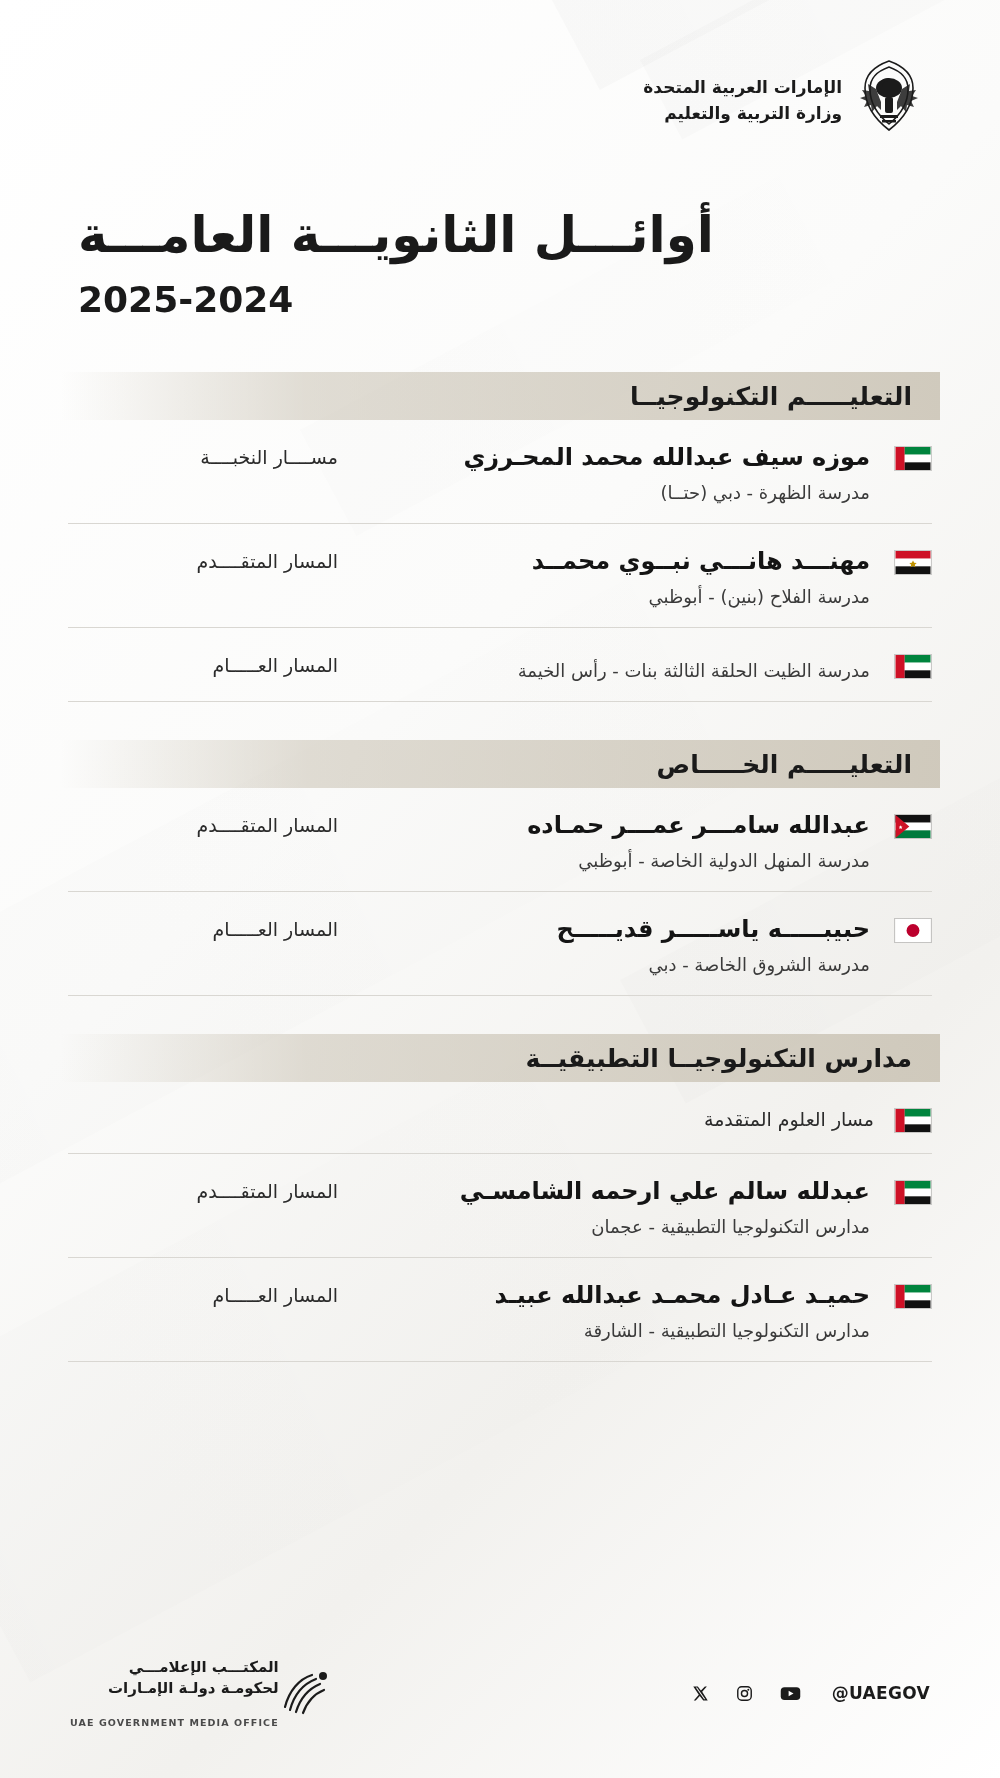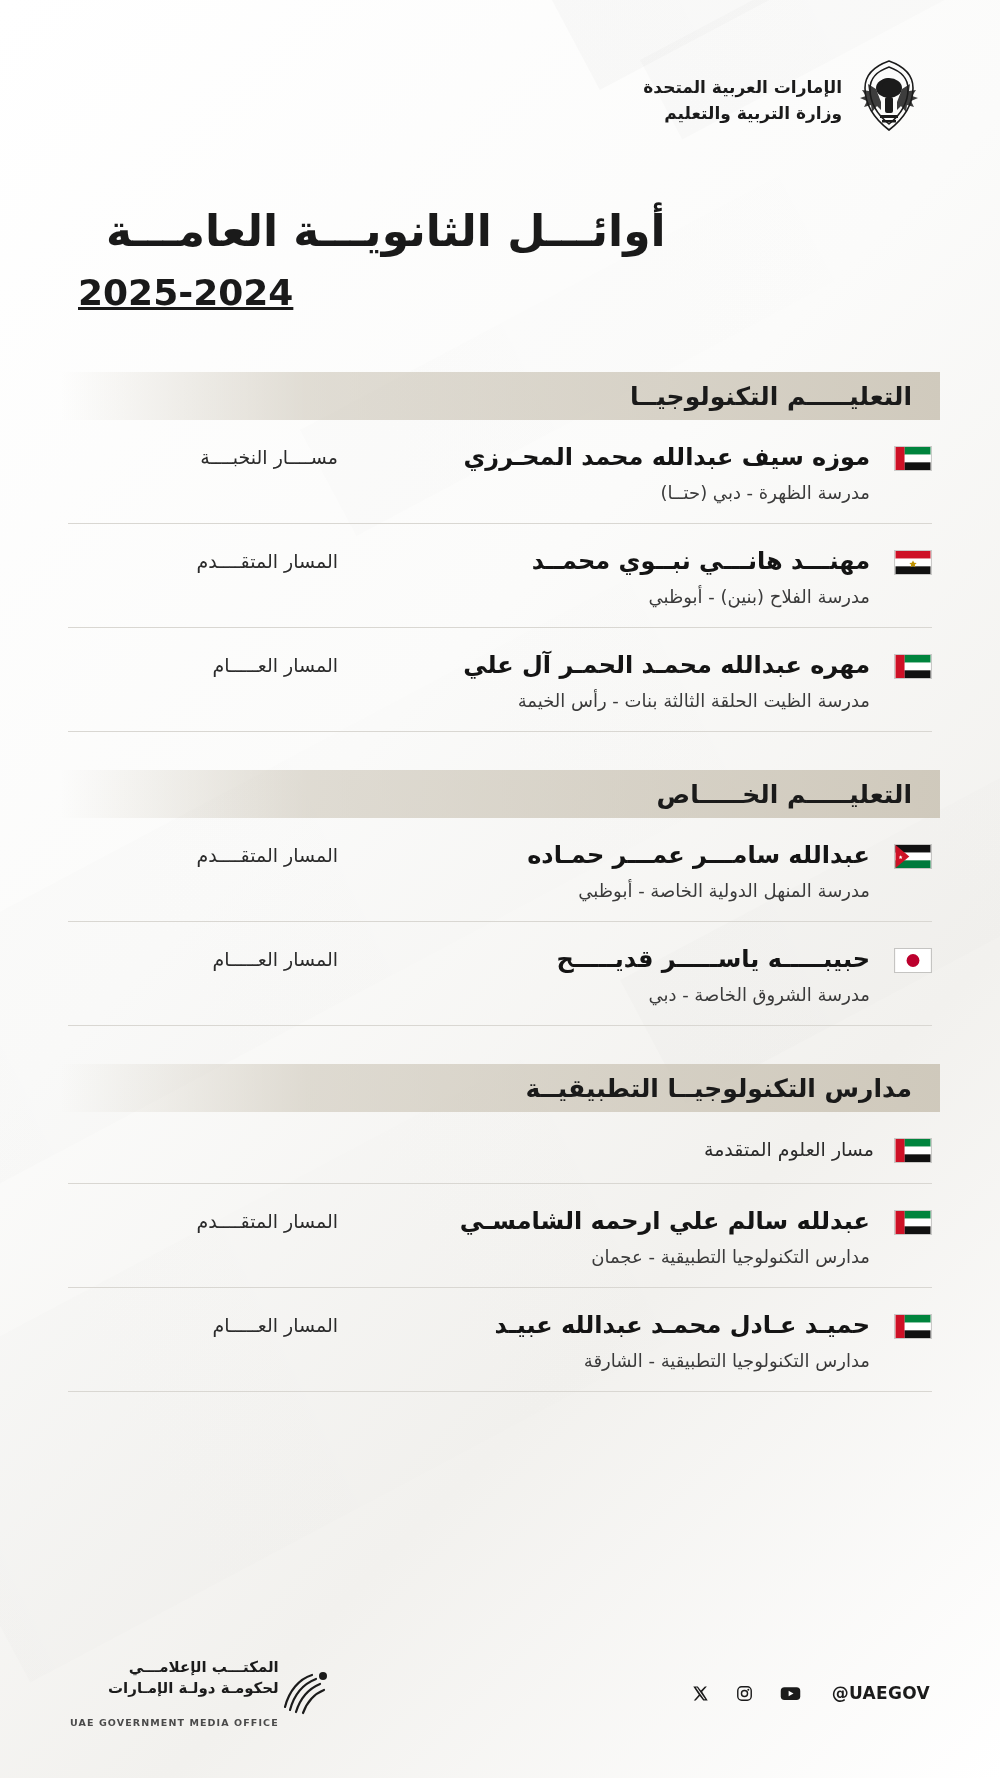--- a/index.html
+++ b/index.html
@@ -54,37 +54,35 @@
   
   .title-wrap {
     position: absolute;
     top: 205px;
     right: 78px;
     left: 78px;
     text-align: left;
     direction: rtl;
   }
   .main-title {
-    font-size: 44px;
+    font-size: 50px;
     font-weight: 800;
     color: #1a1a1a;
     letter-spacing: -1px;
     line-height: 1.2;
     text-align: left;
-    margin-left: 28px;
   }
   .subtitle {
     margin-top: 14px;
     font-size: 36px;
     font-weight: 700;
     color: #1a1a1a;
     letter-spacing: 0px;
     text-align: left;
     direction: ltr;
-    text-decoration: underline;
   }
 
   
   .content {
     position: absolute;
     top: 372px;
     right: 60px;
     left: 60px;
   }
   .section { margin-bottom: 4px; }
@@ -280,21 +278,20 @@
         <div class="row last">
           <div class="flag-cell">
             <svg class="flag" viewBox="0 0 38 25">
               <rect x="0" y="0" width="10" height="25" fill="#ce1126"></rect>
               <rect x="10" y="0" width="28" height="8.33" fill="#00843d"></rect>
               <rect x="10" y="8.33" width="28" height="8.34" fill="#ffffff"></rect>
               <rect x="10" y="16.67" width="28" height="8.33" fill="#111111"></rect>
             </svg>
           </div>
           <div class="name-cell">
-            <div class="student-name">مهره عبدالله محمـد الحمـر آل علي</div>
             <div class="school">مدرسة الظيت الحلقة الثالثة بنات - رأس الخيمة</div>
           </div>
           <div class="track-cell">
             <div class="track">المسار العـــــام</div>
           </div>
         </div>
 
       </div>
     </div>
 

